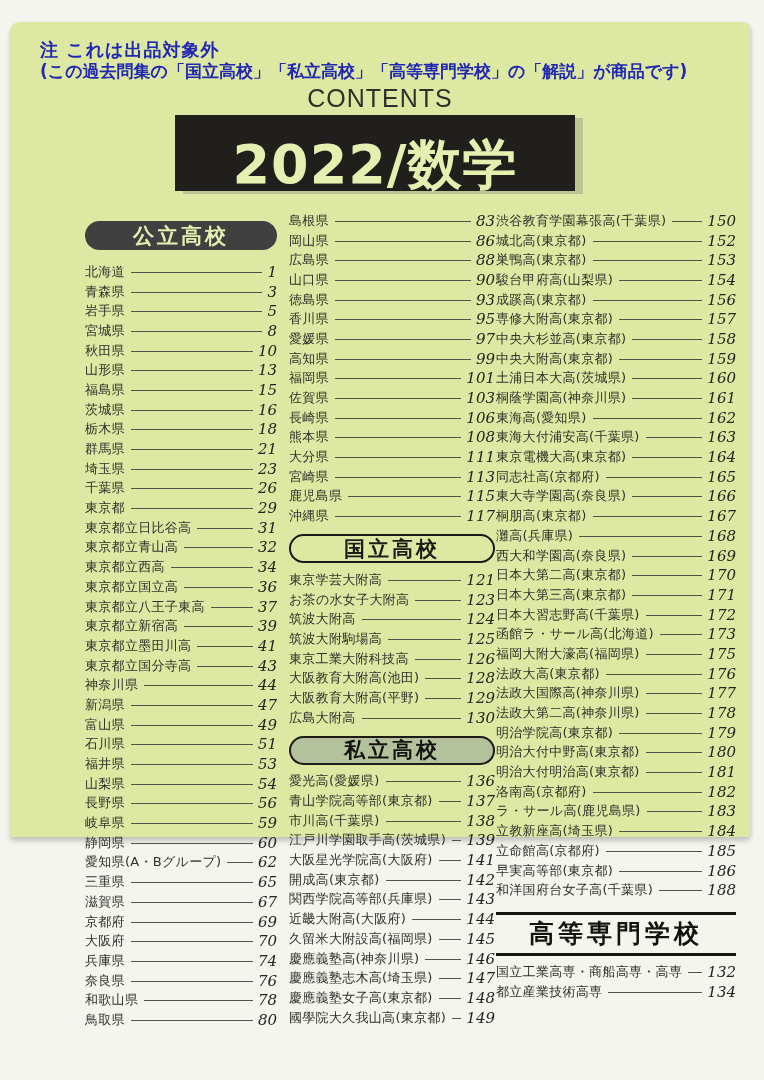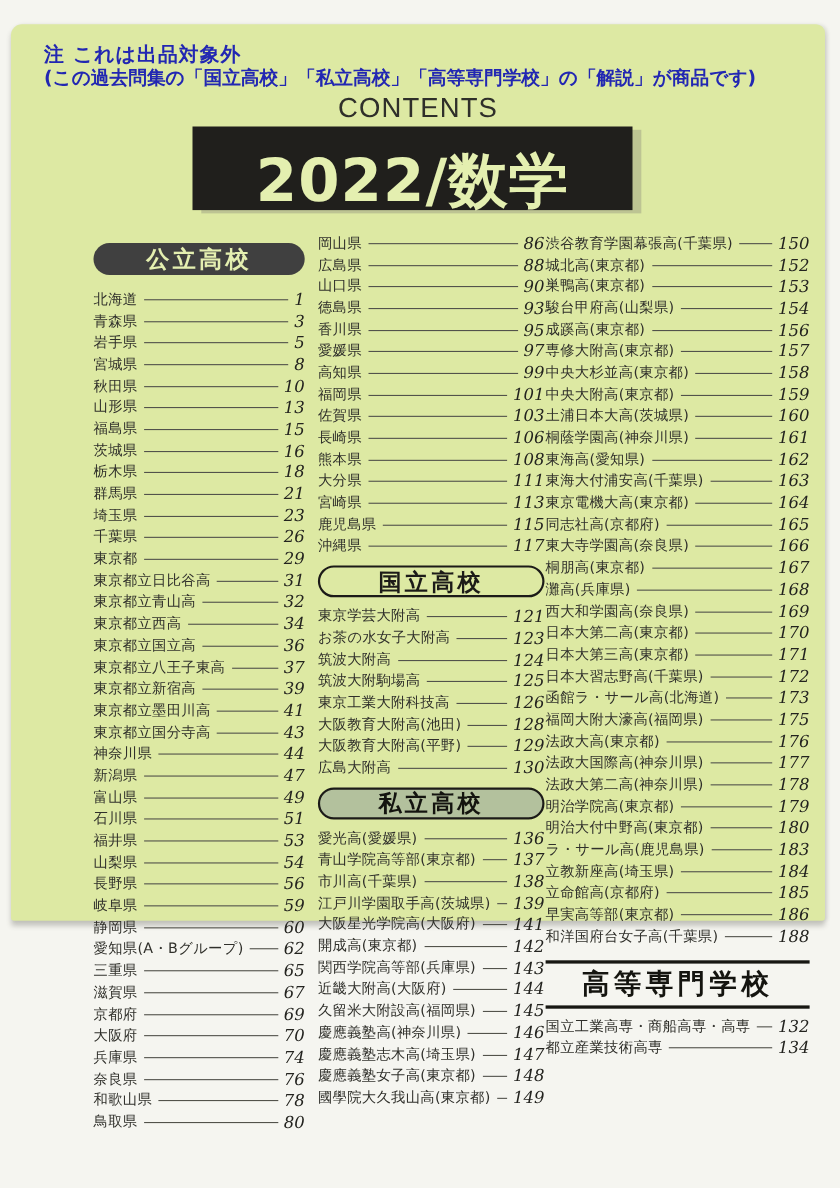--- a/index.html
+++ b/index.html
@@ -267,20 +267,25 @@
         <span class="num">78</span>
       </div>
       <div class="row">
         <span class="label">鳥取県</span>
         <span class="leader"></span>
         <span class="num">80</span>
       </div>
     </div>
   <div class="col col2" id="col2">
       <div class="row">
+        <span class="label">島根県</span>
+        <span class="leader"></span>
+        <span class="num">83</span>
+      </div>
+      <div class="row">
         <span class="label">岡山県</span>
         <span class="leader"></span>
         <span class="num">86</span>
       </div>
       <div class="row">
         <span class="label">広島県</span>
         <span class="leader"></span>
         <span class="num">88</span>
       </div>
       <div class="row">
@@ -589,20 +594,30 @@
       </div>
       <div class="row">
         <span class="label">明治学院高(東京都)</span>
         <span class="leader"></span>
         <span class="num">179</span>
       </div>
       <div class="row">
         <span class="label">明治大付中野高(東京都)</span>
         <span class="leader"></span>
         <span class="num">180</span>
+      </div>
+      <div class="row">
+        <span class="label">明治大付明治高(東京都)</span>
+        <span class="leader"></span>
+        <span class="num">181</span>
+      </div>
+      <div class="row">
+        <span class="label">洛南高(京都府)</span>
+        <span class="leader"></span>
+        <span class="num">182</span>
       </div>
       <div class="row">
         <span class="label">ラ・サール高(鹿児島県)</span>
         <span class="leader"></span>
         <span class="num">183</span>
       </div>
       <div class="row">
         <span class="label">立教新座高(埼玉県)</span>
         <span class="leader"></span>
         <span class="num">184</span>

